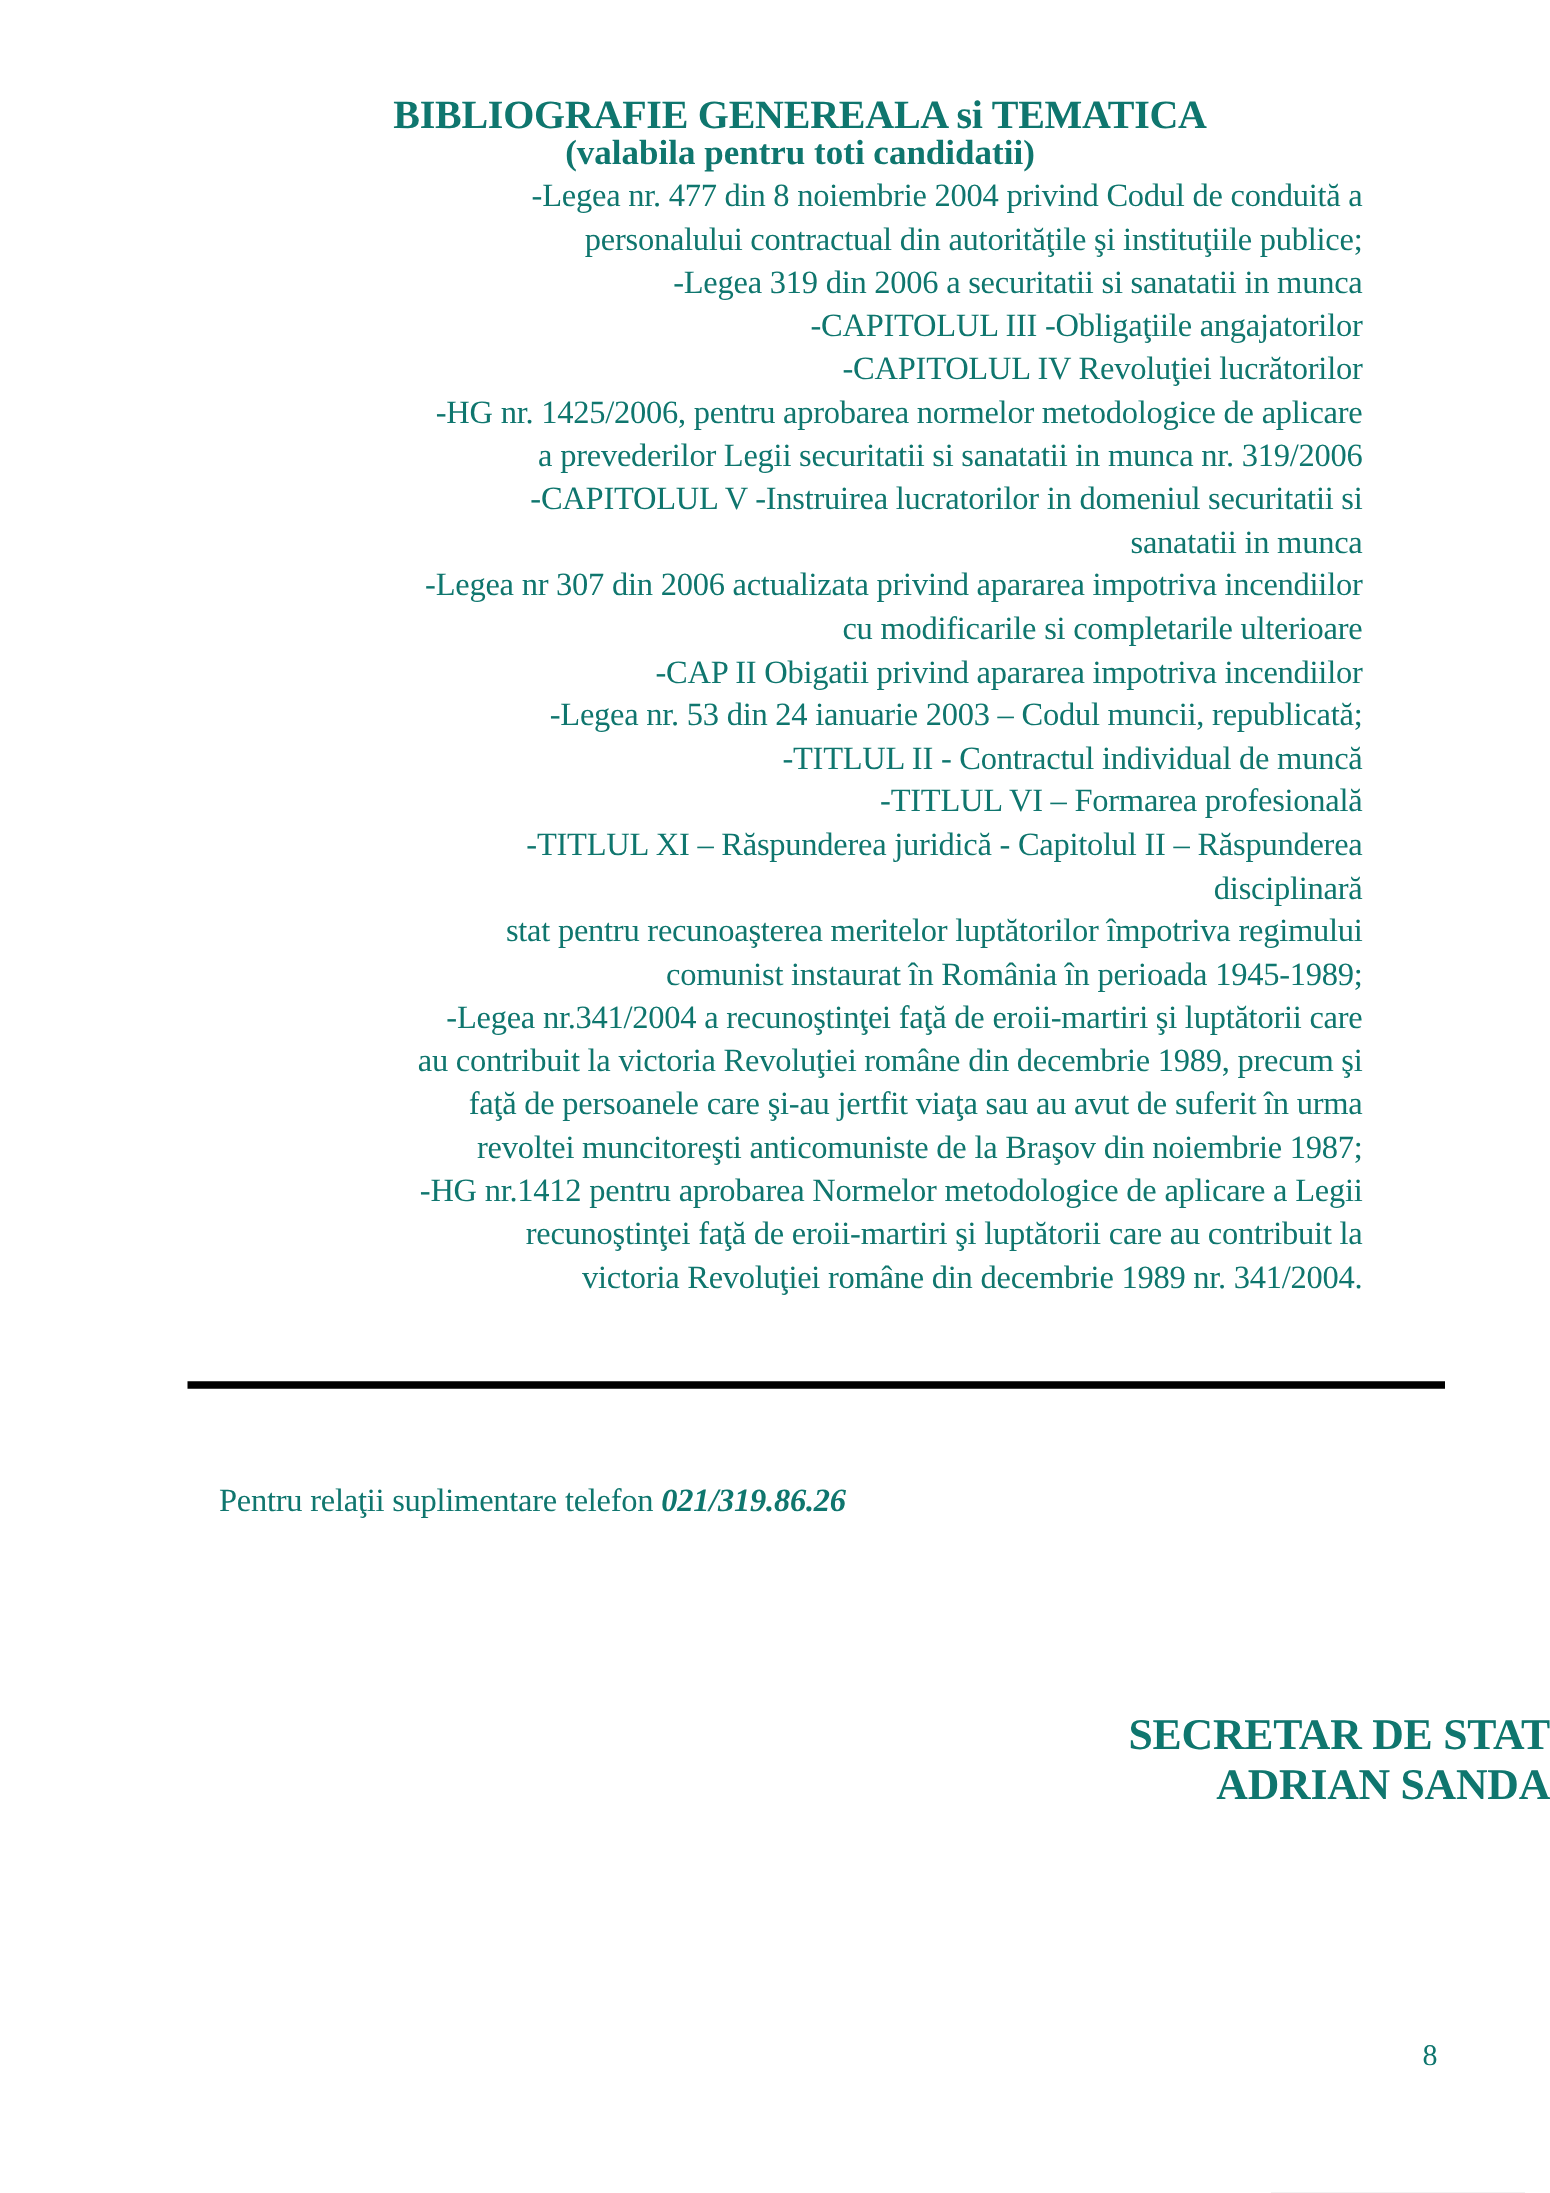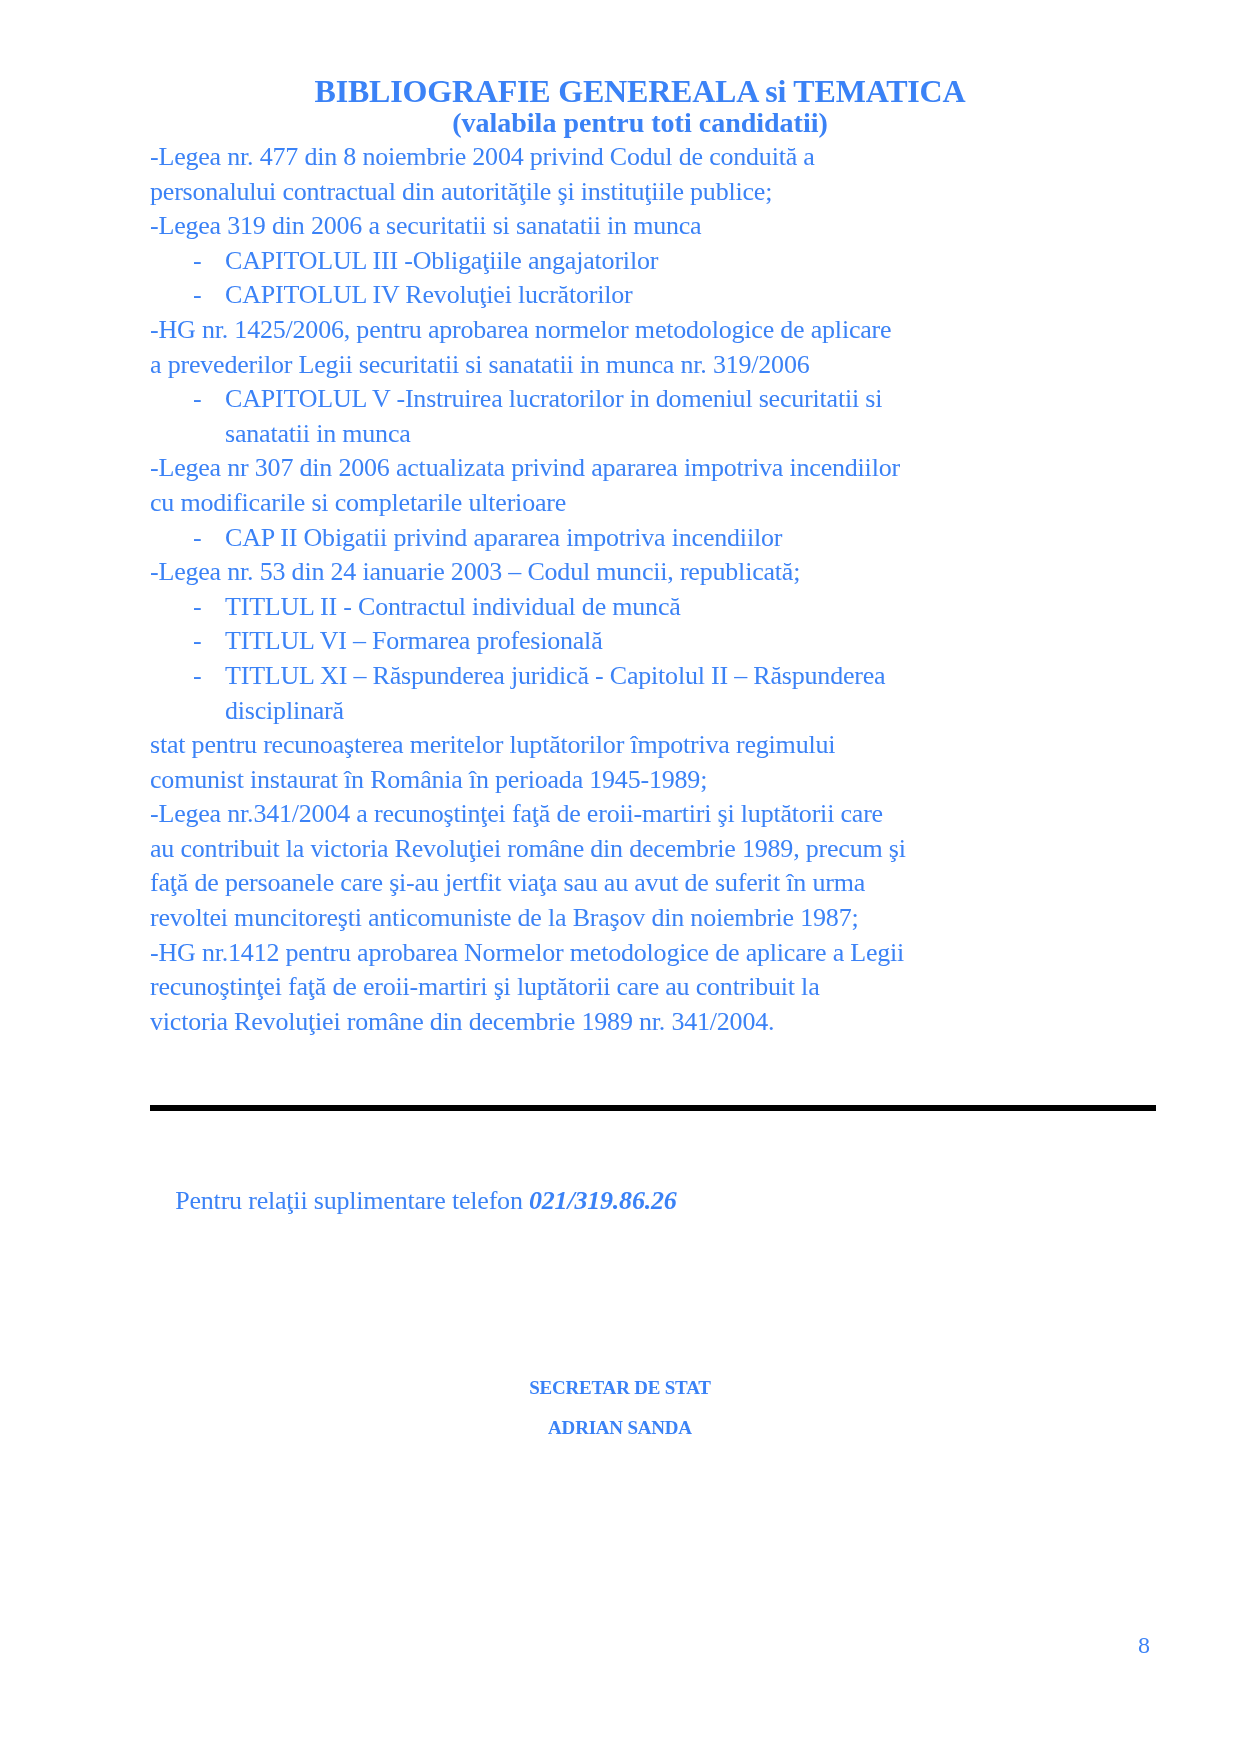--- a/index.html
+++ b/index.html
@@ -6,21 +6,21 @@
     margin: 0;
     padding: 0;
     background: #e8e8e8;
   }
   .page {
     position: relative;
     width: 1240px;
     height: 1754px;
     margin: 0 auto;
     background: #ffffff;
-    color: #3b82f6;
+    color: #0f766e;
     font-family: "Liberation Serif", "DejaVu Serif", serif;
     overflow: hidden;
   }
   .header {
     position: absolute;
     left: 150px;
     top: 72px;
     width: 980px;
     text-align: center;
   }
@@ -42,20 +42,21 @@
     left: 150px;
     top: 140px;
     width: 940px;
     font-size: 26px;
     letter-spacing: -0.2px;
   }
   .line {
     height: 34.6px;
     line-height: 34.6px;
     white-space: pre;
+    text-align: right;
   }
   .line.bullet {
     padding-left: 43px;
   }
   .line.bullet .dash {
     display: inline-block;
     width: 32px;
   }
   .line.cont {
     padding-left: 75px;
@@ -81,23 +82,23 @@
   }
   .contact .phone {
     font-weight: bold;
     font-style: italic;
   }
   .signature {
     position: absolute;
     left: 0;
     top: 1368px;
     width: 1240px;
-    text-align: center;
+    text-align: right;
     font-weight: bold;
-    font-size: 19px;
+    font-size: 35px;
     letter-spacing: -0.2px;
   }
   .signature div {
     height: 40px;
     line-height: 40px;
     white-space: pre;
   }
   .page-number {
     position: absolute;
     left: 1138px;

